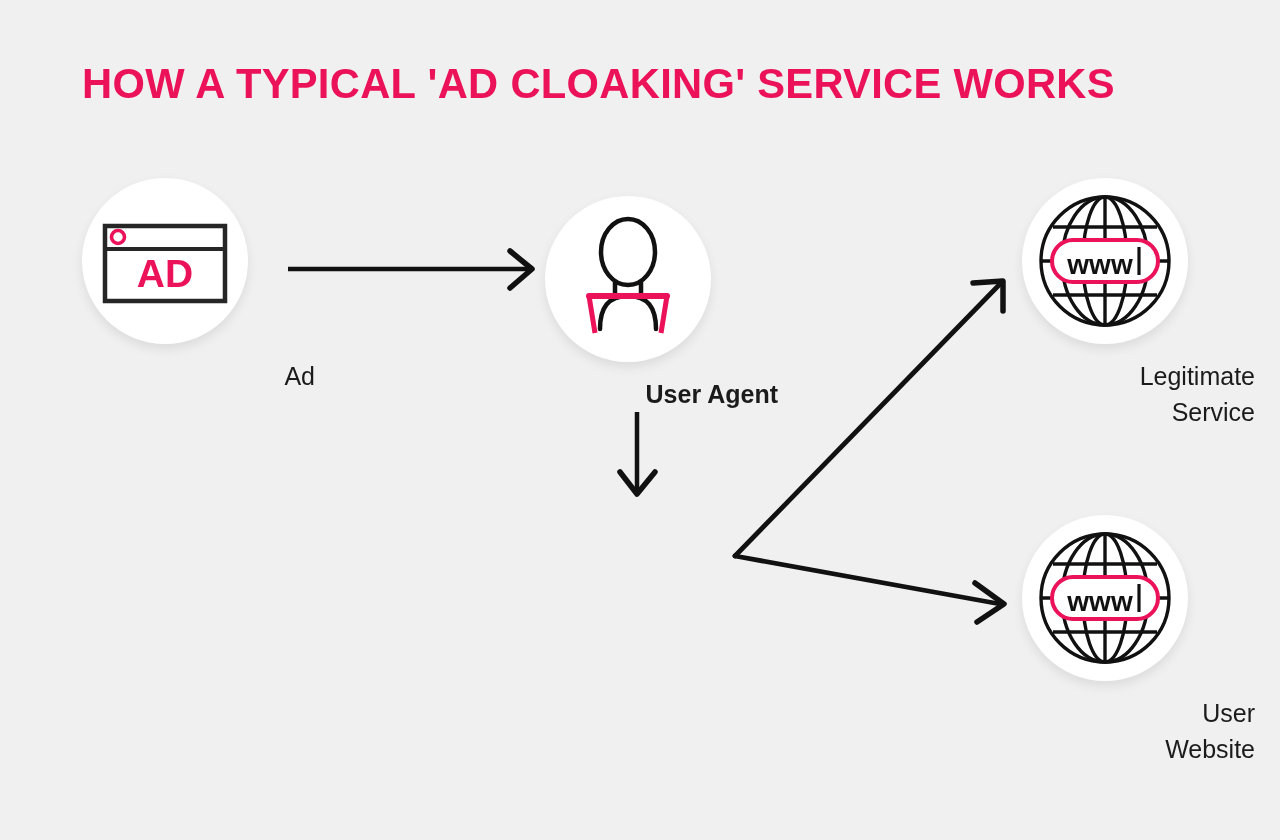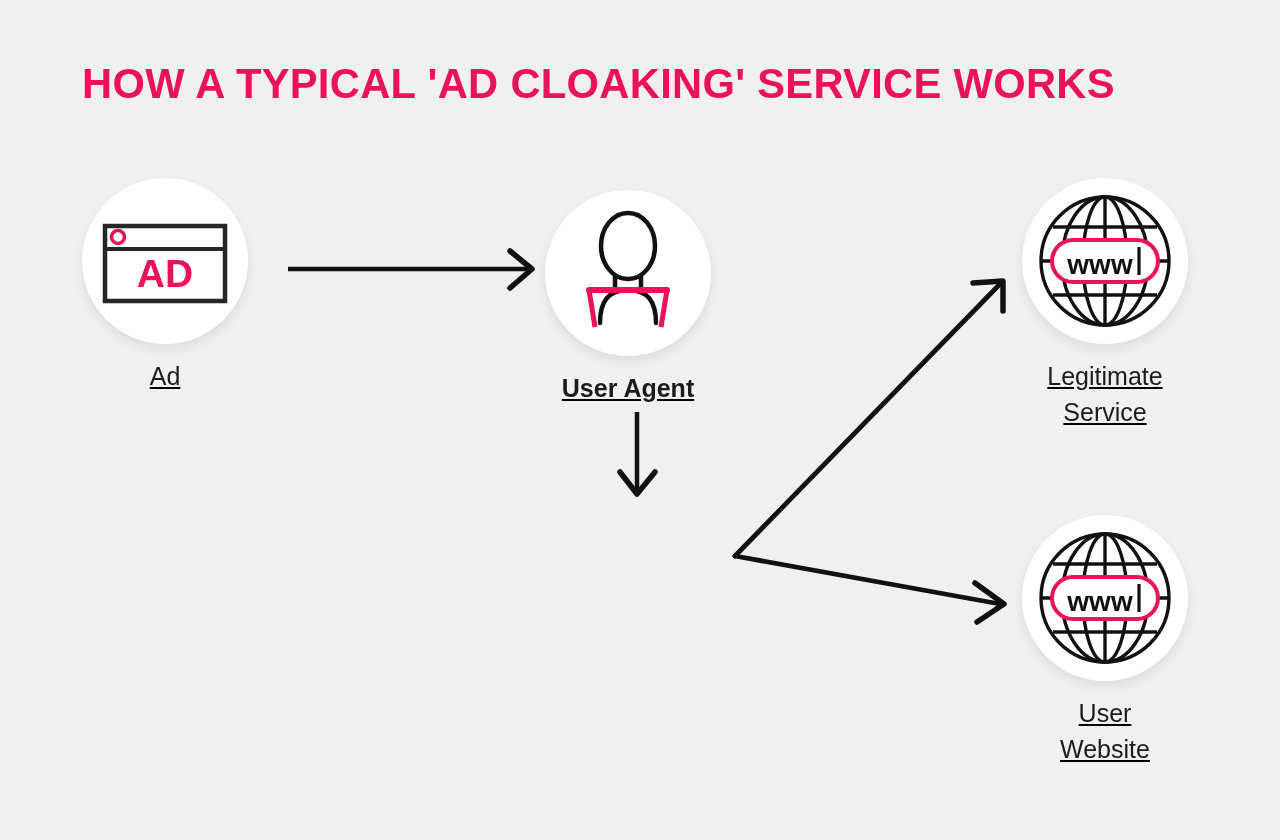--- a/index.html
+++ b/index.html
@@ -31,22 +31,21 @@
     color: #eb1259;
     transform: scaleX(0.97);
     transform-origin: left top;
     white-space: nowrap;
     line-height: 1;
   }
   
   .node {
     position: absolute;
     width: 300px;
-    text-align: center;
-    text-decoration: underline;
+    text-align: right;
   }
   .disc {
     width: 166px;
     height: 166px;
     border-radius: 50%;
     background: #ffffff;
     margin: 0 auto;
     box-shadow: 0 5px 11px rgba(0,0,0,0.085);
     position: relative;
   }
@@ -63,21 +62,21 @@
     font-size: 25px;
     line-height: 1.45;
     color: #1b1b1b;
     white-space: pre-line;
   }
   .node-label.bold {
     font-weight: bold;
   }
   
   #node-ad      { left: 15px;  top: 178px; }
-  #node-agent   { left: 478px; top: 190px; }
+  #node-agent   { left: 478px; top: 196px; }
   #node-legit   { left: 955px; top: 178px; }
   #node-cloak   { left: 485px; top: 515px; }
   #node-fake    { left: 955px; top: 515px; }
 
   #arrows {
     position: absolute;
     left: 0; top: 0;
     width: 1280px;
     height: 840px;
     pointer-events: none;

